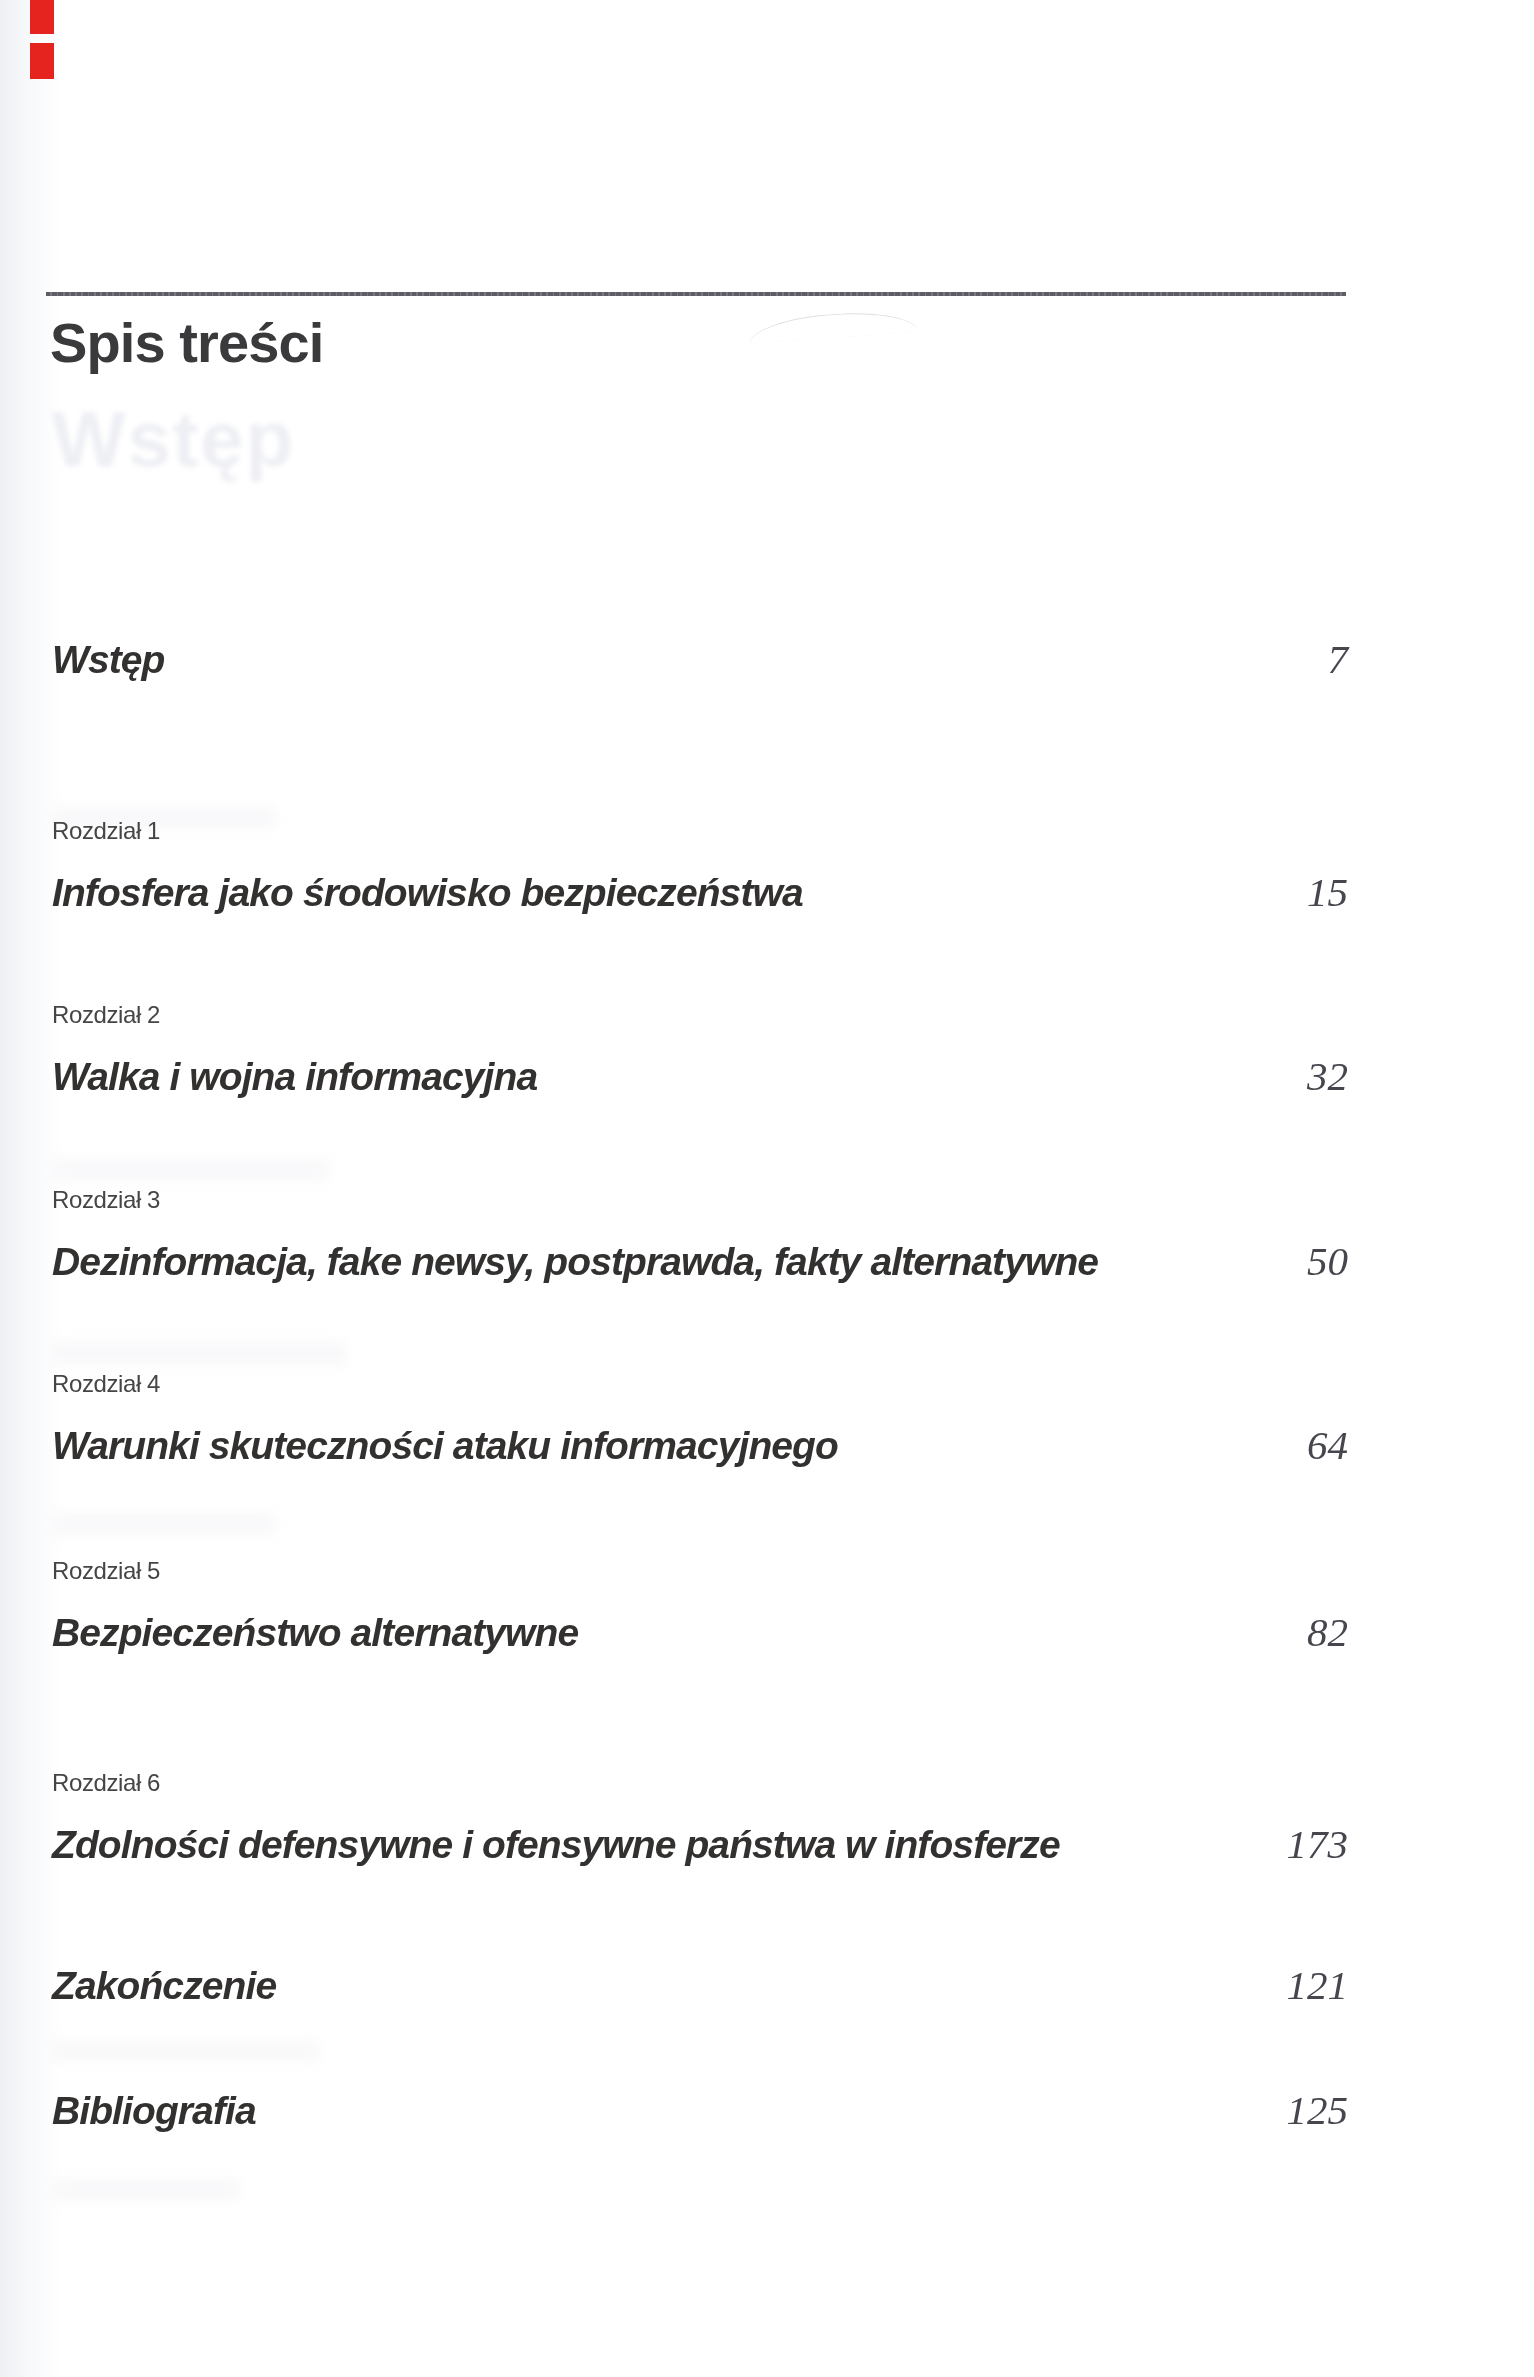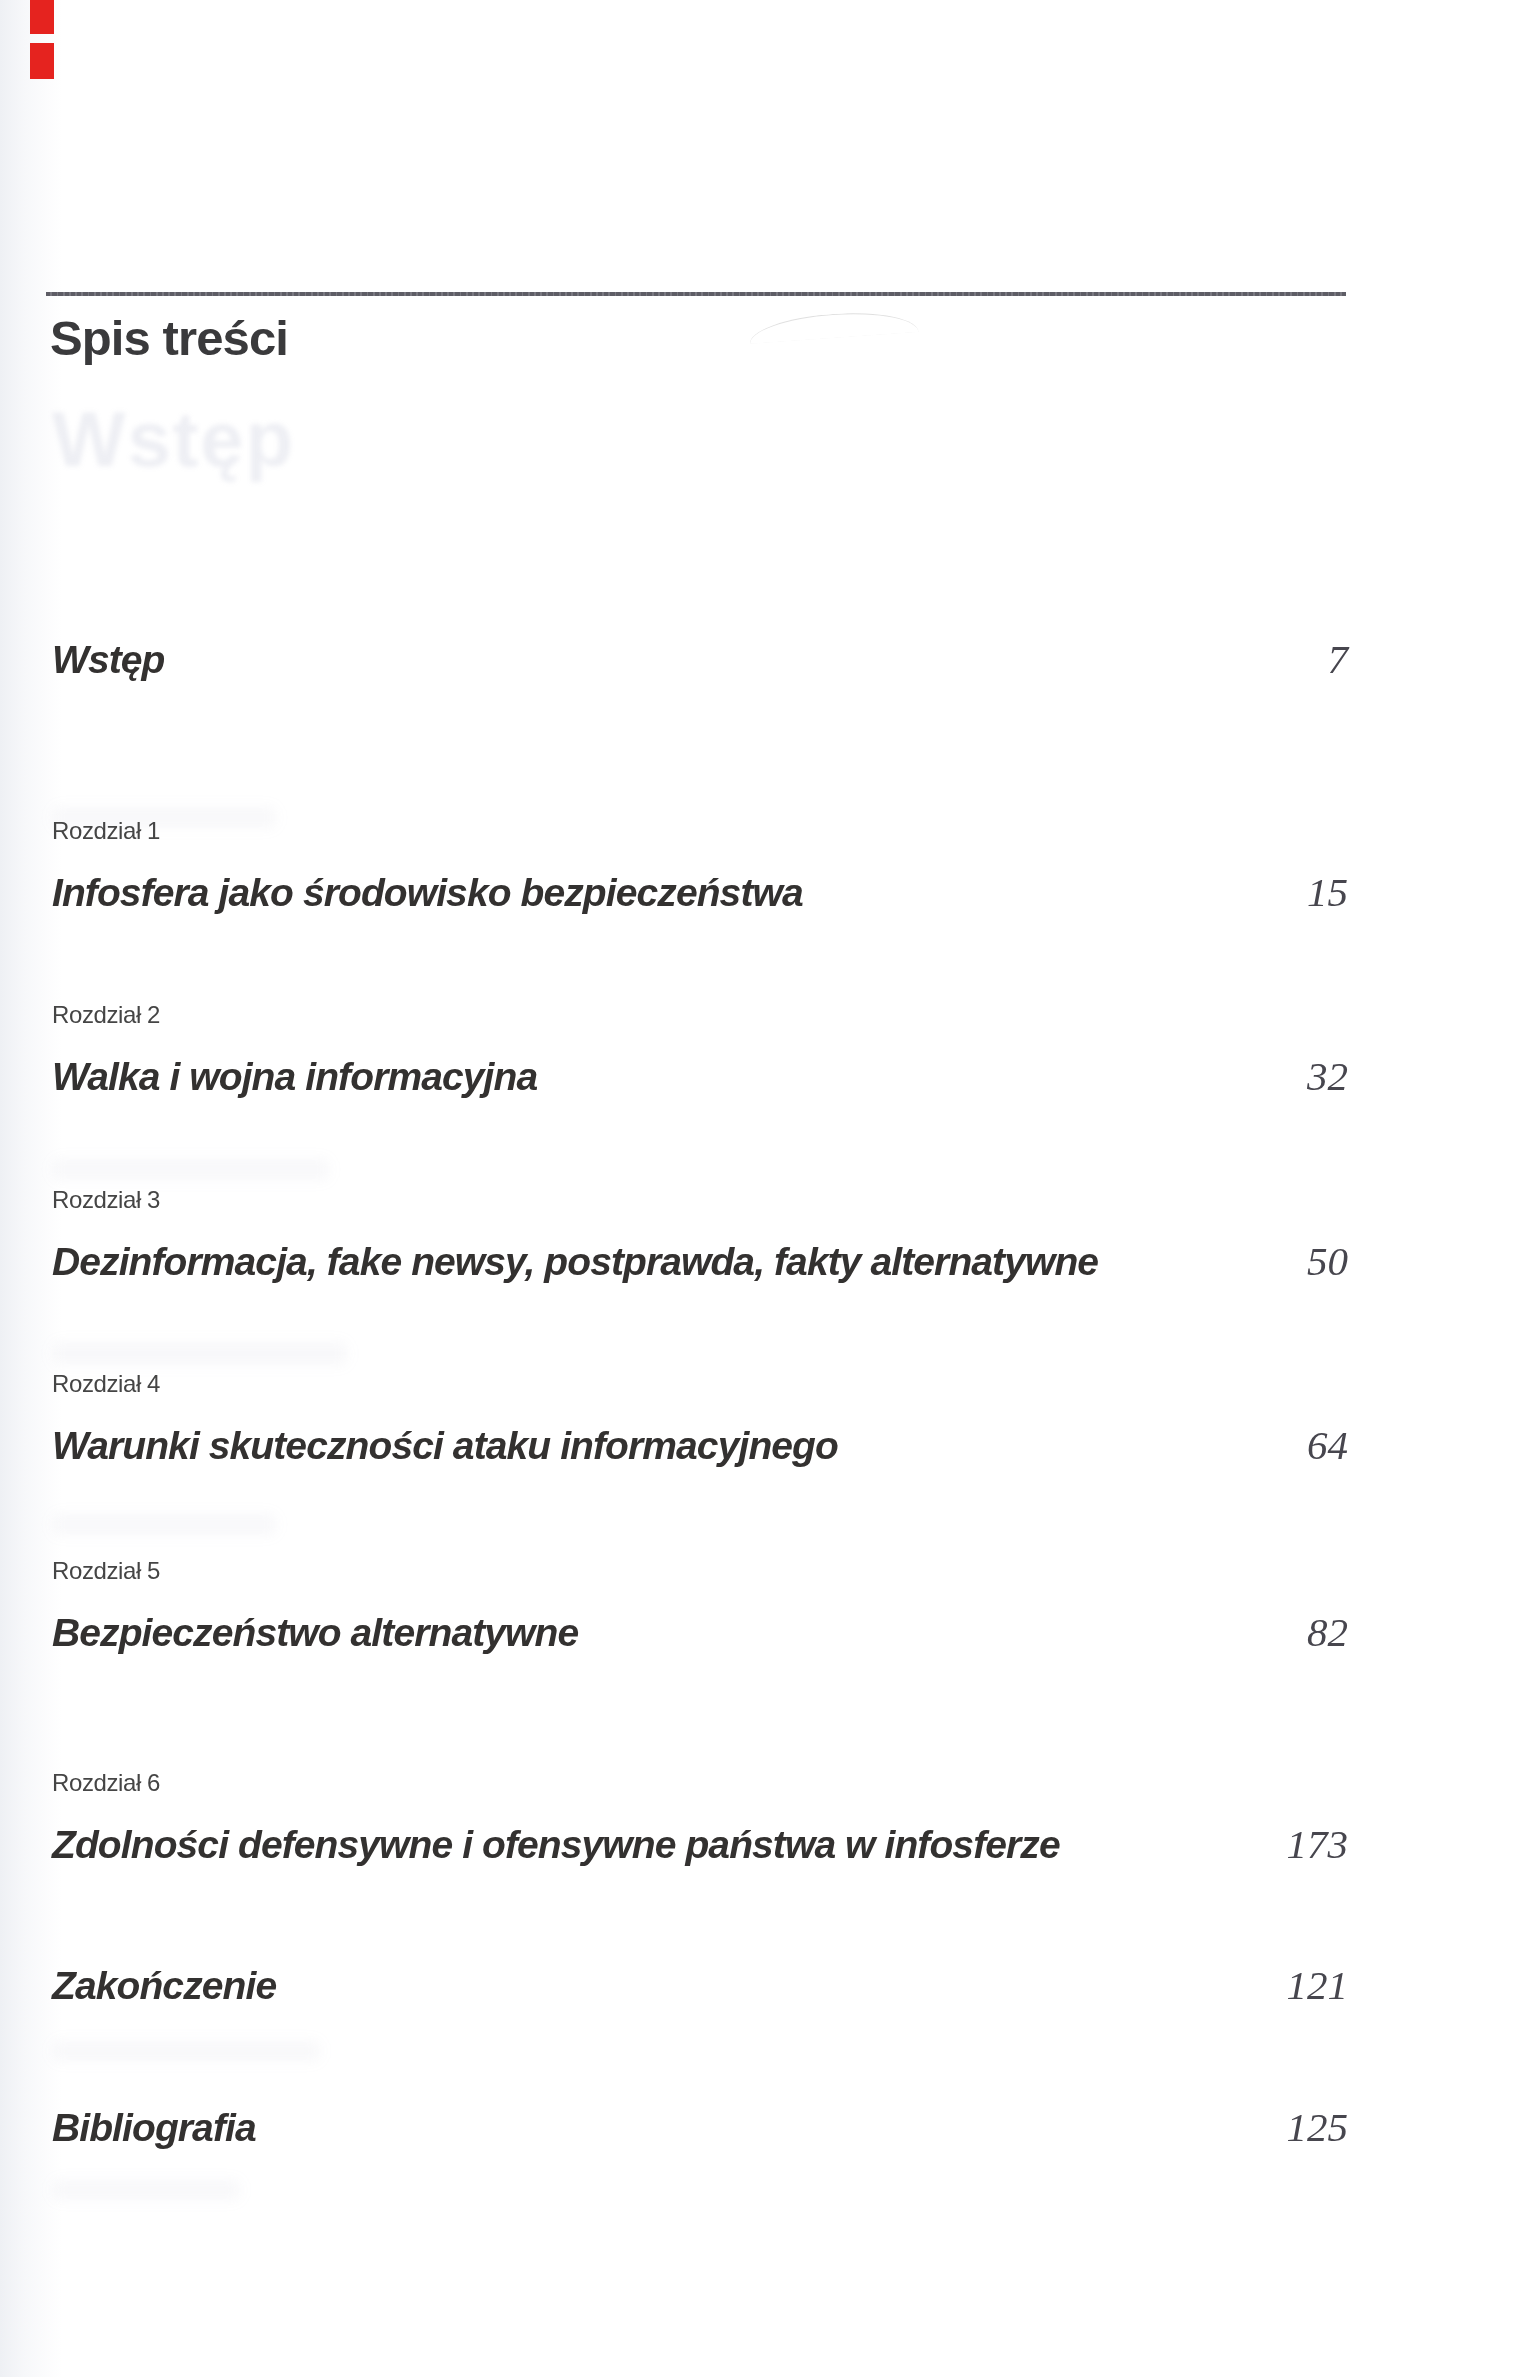--- a/index.html
+++ b/index.html
@@ -36,21 +36,21 @@
     width: 1300px;
     height: 3.6px;
     background: repeating-linear-gradient(90deg, #504f58 0 4.5px, #6d6c75 4.5px 6.2px);
     opacity: 0.92;
   }
 
   .heading {
     position: absolute;
     left: 50px;
     top: 310px;
-    font-size: 49px;
+    font-size: 56px;
     font-weight: bold;
     letter-spacing: -0.9px;
     color: #3a3a3c;
   }
 
   
   .ghost-heading {
     position: absolute;
     left: 52px;
     top: 394px;
@@ -120,21 +120,21 @@
     white-space: nowrap;
   }
   .e0 { top: 635px; }
   .e1 { top: 811px; }
   .e2 { top: 995px; }
   .e3 { top: 1180px; }
   .e4 { top: 1364px; }
   .e5 { top: 1551px; }
   .e6 { top: 1731px; margin-top: 32px; }
   .e7 { top: 1961px; }
-  .e8 { top: 2086px; margin-top: 17px; }
+  .e8 { top: 2086px; }
 </style>
 </head>
 <body>
 
 <div class="page">
 
   <div class="red-mark m1"></div>
   <div class="red-mark m2"></div>
 
   <div class="divider"></div>

